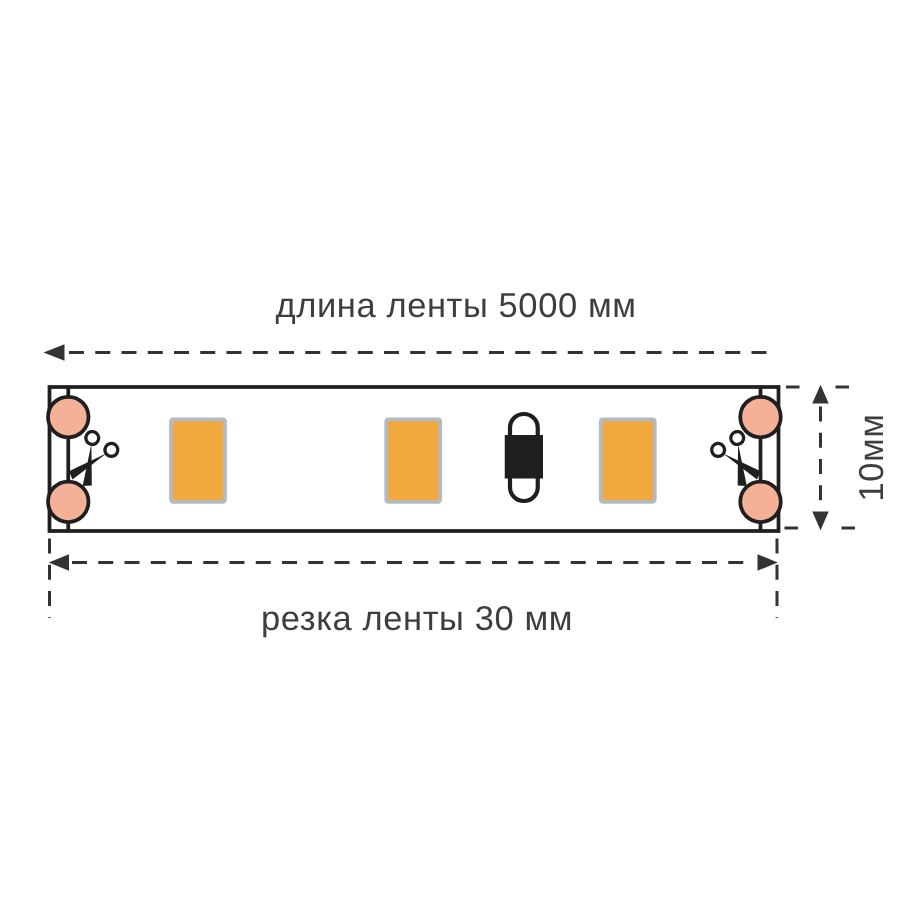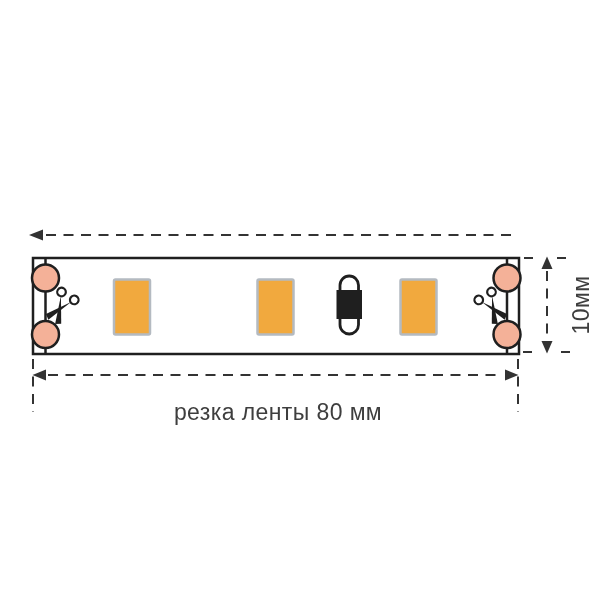--- a/index.html
+++ b/index.html
@@ -55,20 +55,21 @@
   .dim-dash  { stroke-dasharray: 10 7.5; }
   .arrow     { fill: var(--dim-line, #333333); stroke: none; }
   .blade     { fill: var(--line, #1f1f1f); }
   .handle    { fill: none; stroke: var(--line, #1f1f1f); stroke-width: 2.2; }
 </style>
 </head>
 <body>
 
 <div class="canvas">
 
+  <div class="label title-top">длина ленты 5000 мм</div>
 
   <svg width="616" height="616" viewBox="0 0 616 616">
 
     <g>
       <path class="arrow" d="M29 235 L43 229.5 L43 240.5 Z"></path>
       <line class="dim dim-dash" x1="46" y1="235" x2="516" y2="235"></line>
     </g>
 
     <rect class="striprect" x="33" y="258" width="486" height="96"></rect>
 
@@ -115,16 +116,16 @@
 
     <g>
       <line class="dim dim-dash" x1="33" y1="359" x2="33" y2="412"></line>
       <line class="dim dim-dash" x1="518" y1="359" x2="518" y2="412"></line>
       <path class="arrow" d="M32.5 375 L46 369.5 L46 380.5 Z"></path>
       <path class="arrow" d="M518.5 375 L505 369.5 L505 380.5 Z"></path>
       <line class="dim dim-dash" x1="48" y1="375" x2="503" y2="375"></line>
     </g>
   </svg>
 
-  <div class="label label-bottom">резка ленты 80 мм</div>
+  <div class="label label-bottom">резка ленты 30 мм</div>
   <div class="label label-right">10мм</div>
 
 </div>
 
 </body></html>

